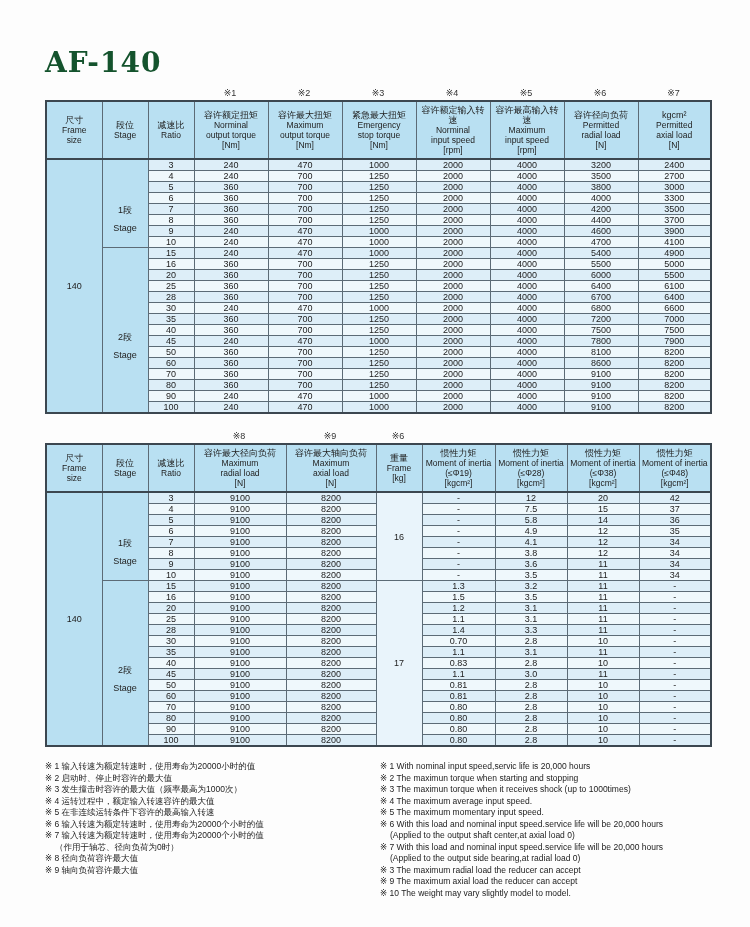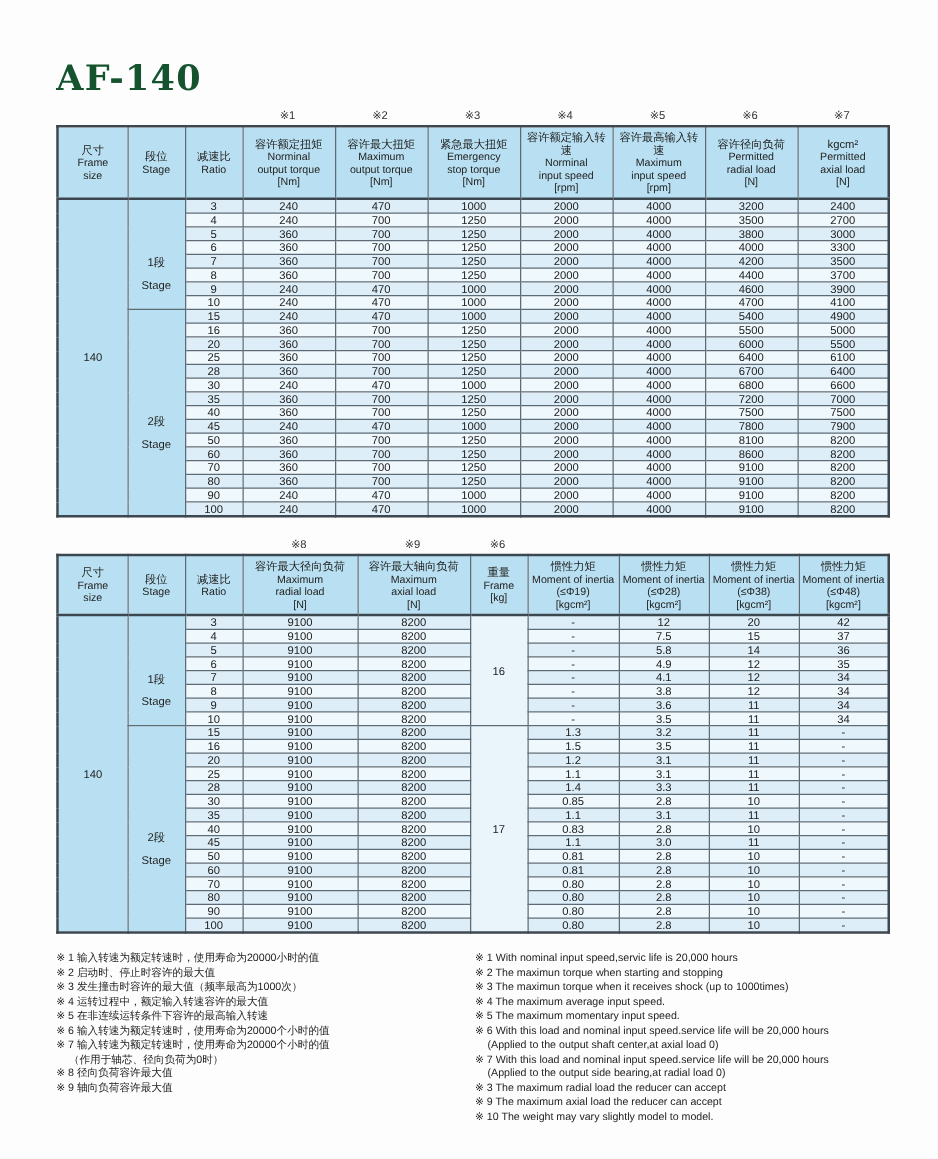--- a/index.html
+++ b/index.html
@@ -622,21 +622,21 @@
             <td class="c-data">8200</td>
             <td class="c-data">1.4</td>
             <td class="c-data">3.3</td>
             <td class="c-data">11</td>
             <td class="c-data">-</td>
           </tr>
           <tr>
             <td class="c-data">30</td>
             <td class="c-data">9100</td>
             <td class="c-data">8200</td>
-            <td class="c-data">0.85</td>
+            <td class="c-data">0.70</td>
             <td class="c-data">2.8</td>
             <td class="c-data">10</td>
             <td class="c-data">-</td>
           </tr>
           <tr>
             <td class="c-data">35</td>
             <td class="c-data">9100</td>
             <td class="c-data">8200</td>
             <td class="c-data">1.1</td>
             <td class="c-data">3.1</td>

